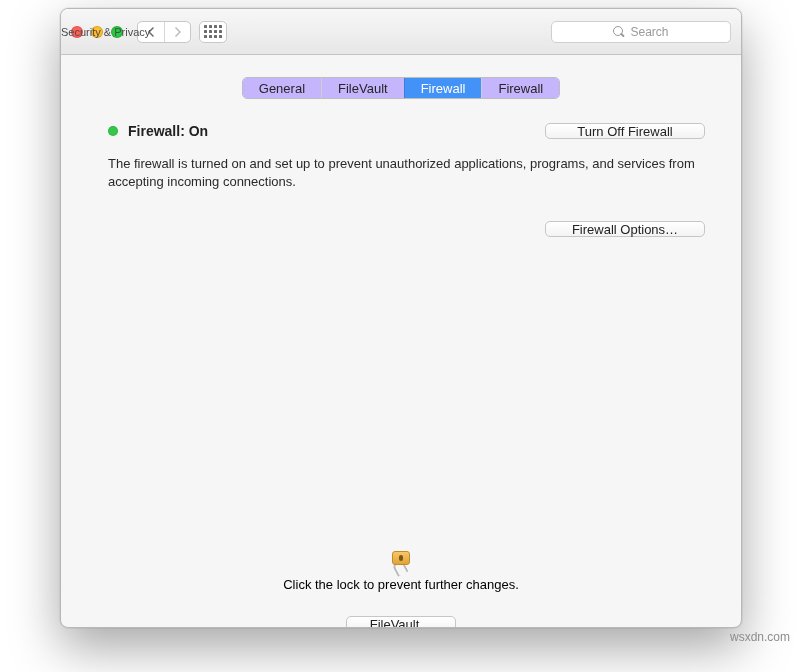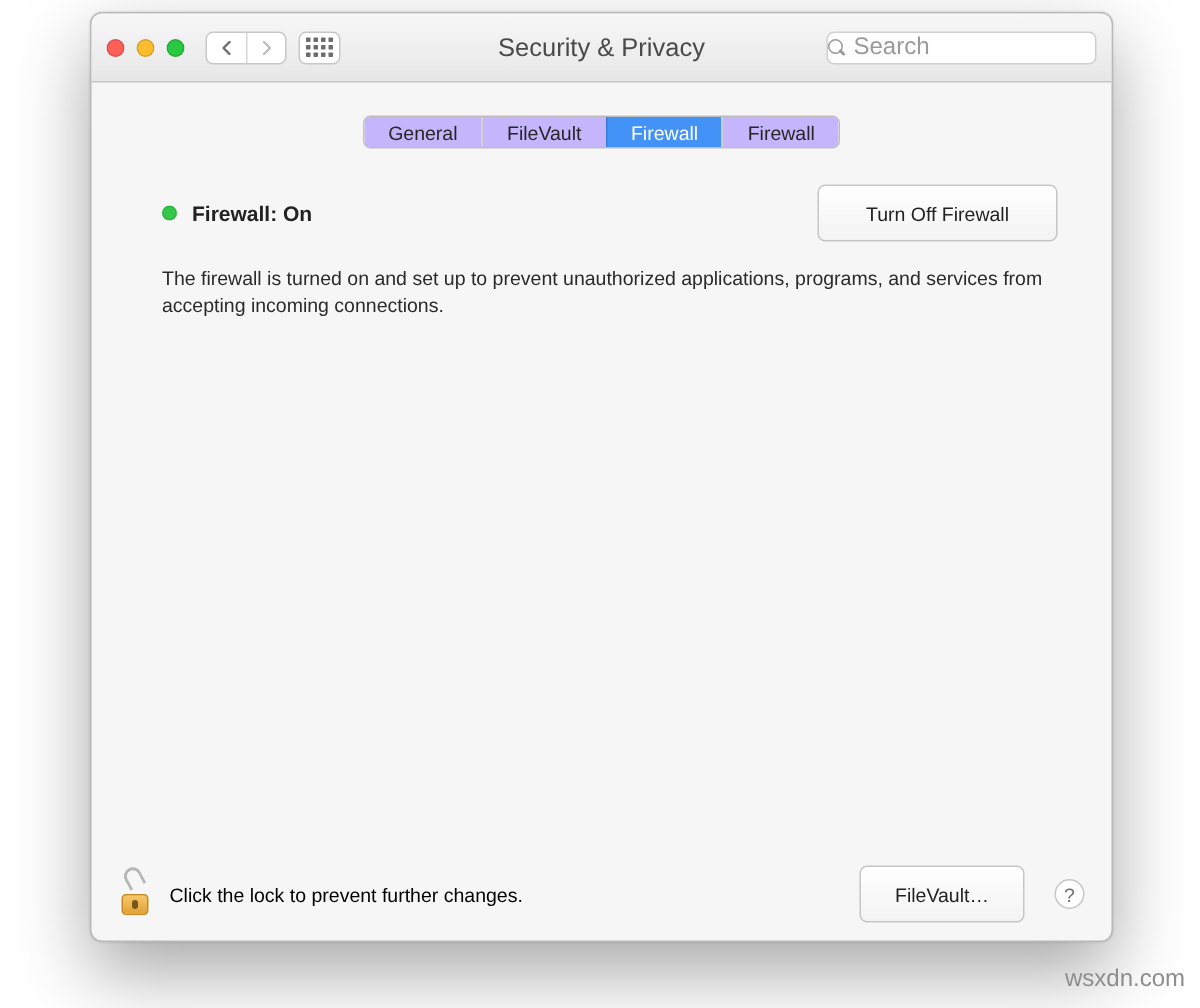--- a/index.html
+++ b/index.html
@@ -46,26 +46,26 @@
       width: 26px; display: flex; align-items: center; justify-content: center;
       color: #6d6d6d; font-size: 11px;
     }
     .segbtn .seg + .seg { border-left: 1px solid #d6d6d6; }
     .apps-btn {
       width: 28px; height: 22px; border: 1px solid #c8c8c8; border-radius: 5px;
       background: #fff; display: flex; align-items: center; justify-content: center;
     }
     .apps-grid { display: grid; grid-template-columns: repeat(4,3px); grid-template-rows: repeat(3,3px); gap: 2px; }
     .apps-grid span { width: 3px; height: 3px; background: #6d6d6d; border-radius: 0.5px; }
-    .title { flex: 0 0 auto; margin: 16px auto; position: absolute; left: 0; right: 0; text-align: center; pointer-events: none; font-size: 17px; color: #4a4a4a; }
+    .title { flex: 0 0 auto; margin: 16px auto; position: absolute; left: 0; right: 0; pointer-events: none; font-size: 11px; color: #4a4a4a; }
     .searchwrap { margin-left: auto; }
     .searchbox {
       width: 180px; height: 22px; border: 1px solid #cfcfcf; border-radius: 5px;
-      background: #fff; display: flex; align-items: center; gap: 5px;
-      color: #9a9a9a; font-size: 16px;
+      background: #fff; display: flex; align-items: center; justify-content: center; gap: 5px;
+      color: #9a9a9a; font-size: 12px;
     }
     .mag { width: 12px; height: 12px; position: relative; }
     .mag::before { content: ""; position: absolute; width: 8px; height: 8px; border: 1.4px solid #9a9a9a; border-radius: 50%; left: 0; top: 0; }
     .mag::after { content: ""; position: absolute; width: 5px; height: 1.5px; background: #9a9a9a; transform: rotate(45deg); left: 7px; top: 8px; border-radius: 1px; }
 
     .tabs-row {
       display: flex; justify-content: center; padding-top: 22px;
     }
     .tabs {
       display: inline-flex; height: 22px; border: 1px solid #bdbdbd;
@@ -78,34 +78,34 @@
     .tab + .tab { border-left: 1px solid #cfcfcf; }
     .tab.active { background: #4292f7; color: #fff; border-left-color: #3b7dd8; }
 
     .content {
       flex: 1; position: relative; padding: 24px 36px 0 36px; margin-left: 11px;
     }
     .status-row { display: flex; align-items: center; gap: 10px; }
     .dot { width: 10px; height: 10px; background: #34c749; border-radius: 50%; border: 0.5px solid rgba(0,0,0,0.1); }
     .status-text { font-weight: 600; font-size: 14px; color: #222; }
     .mac-btn {
-      height: 38px; padding: 0 14px; font-size: 13px; color: #222;
+      height: 16px; padding: 0 14px; font-size: 13px; color: #222;
       background: linear-gradient(#ffffff, #f3f3f3);
       border: 1px solid #c6c6c6; border-radius: 5px;
       box-shadow: 0 1px 0 rgba(255,255,255,0.6) inset;
       display: inline-flex; align-items: center; justify-content: center;
       min-width: 160px;
     }
     .top-right-btn { margin-left: auto; }
     .desc { margin-top: 16px; color: #2a2a2a; line-height: 1.4; max-width: 600px; }
     .options-row { display: flex; justify-content: flex-end; margin-top: 30px; }
 
     .footer {
       border-top: 0; height: 62px; display: flex; align-items: center;
-      padding: 0 18px; gap: 12px;
+      padding: 0 18px; gap: 12px; flex-direction: column;
     }
     .lock-icon { width: 22px; height: 28px; position: relative; }
     .lock-body {
       position: absolute; bottom: 0; left: 2px; width: 18px; height: 14px;
       background: linear-gradient(#f6c76b, #e0a338);
       border: 1px solid #c58a24; border-radius: 3px;
     }
     .lock-body::after {
       content: ""; position: absolute; left: 50%; top: 50%; width: 4px; height: 6px;
       transform: translate(-50%, -50%); background: #7a5716; border-radius: 2px;
@@ -117,22 +117,22 @@
       transform: rotate(-28deg);
       transform-origin: 0% 100%;
     }
     .help {
       width: 20px; height: 20px; border-radius: 50%; border: 1px solid #c6c6c6;
       background: #fff; display: flex; align-items: center; justify-content: center;
       color: #6f6f6f; font-size: 13px; margin-left: 8px;
     }
     .spacer { flex: 1; }
     .watermark {
-      position: absolute; right: 10px; bottom: 10px; color: #8d8d8d;
-      font-size: 16px; font-family: Arial, sans-serif;
+      position: absolute; right: 10px; bottom: 28px; color: #8d8d8d;
+      font-size: 12px; font-family: Arial, sans-serif;
     }
   </style>
 </head>
 <body>
 
 <div class="window">
   <div class="titlebar">
     <div class="traffic">
       <div class="tl red"></div>
       <div class="tl yellow"></div>
@@ -184,20 +184,23 @@
     </div>
   </div>
 
   <div class="content">
     <div class="status-row">
       <span class="dot"></span>
       <span class="status-text">Firewall: On</span>
       <button class="mac-btn top-right-btn">Turn Off Firewall</button>
     </div>
     <p class="desc">The firewall is turned on and set up to prevent unauthorized applications, programs, and services from accepting incoming connections.</p>
+    <div class="options-row">
+      <button class="mac-btn">Firewall Options…</button>
+    </div>
   </div>
 
   <div class="footer">
     <div class="lock-icon">
       <div class="lock-shackle"></div>
       <div class="lock-body"></div>
     </div>
     <span>Click the lock to prevent further changes.</span>
     <span class="spacer"></span>
     <button class="mac-btn" style="min-width:110px">FileVault…</button>

